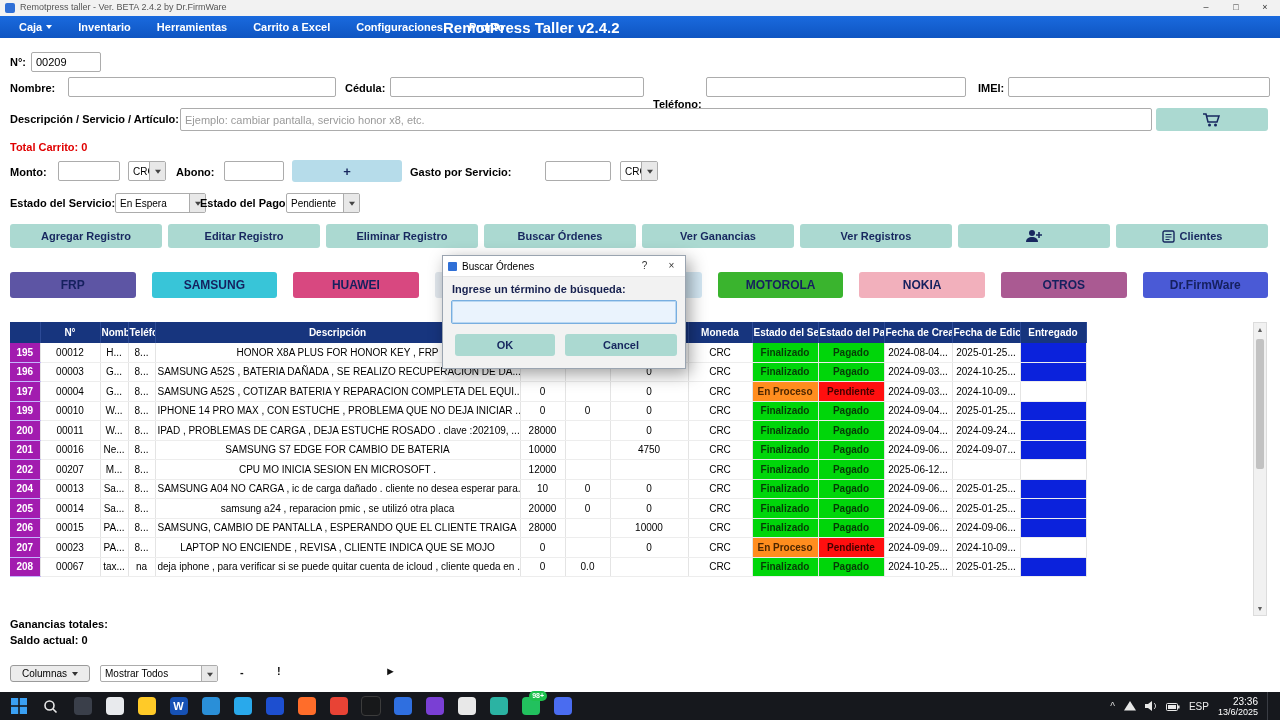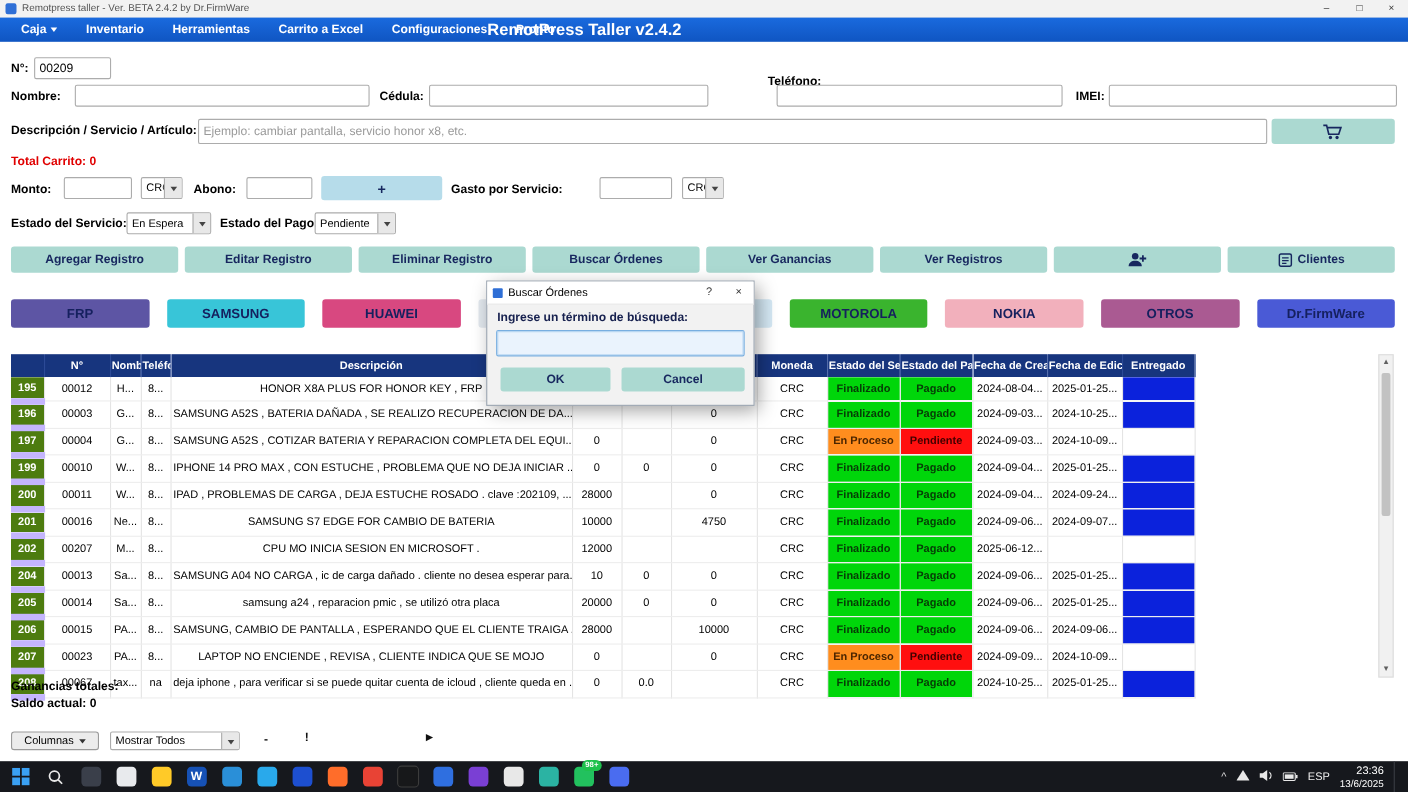--- a/index.html
+++ b/index.html
@@ -38,21 +38,21 @@
   
   #brands-row{left:10px;top:272px;width:1258px;height:26px;display:flex;gap:16px;}
   .brand-btn{flex:1;border:none;border-radius:3px;font-weight:bold;font-size:12px;color:#15205e;font-family:inherit;overflow:hidden;white-space:nowrap;}
   
   #orders{left:10px;top:322px;}
   #orders-table{border-collapse:collapse;table-layout:fixed;width:1076px;font-size:10px;}
   #orders-table th{background:#17357e;color:#fff;height:21px;font-size:10px;font-weight:bold;overflow:hidden;
         white-space:nowrap;text-align:center;border-right:1px solid #2c4a96;padding:0 1px;}
   #orders-table td{height:18.5px;border-right:1px solid #e4e4e4;border-bottom:1px solid #ededed;overflow:hidden;
         white-space:nowrap;text-align:center;padding:0 2px;background:#fff;color:#000;}
-  #orders-table td.rowhead{background:#4d7c0f;color:#fff;font-weight:bold;border-bottom:6px solid #c4b5fd;}
+  #orders-table td.rowhead{background:#a21caf;color:#fff;font-weight:bold;border-bottom:1px solid #c4b5fd;}
   .st-green{background:#00d60a !important;color:#063b06 !important;font-weight:bold;}
   .st-orange{background:#ff8d1e !important;color:#4c2600 !important;font-weight:bold;}
   .st-red{background:#ff0f0f !important;color:#430000 !important;font-weight:bold;}
   .ent-yes{background:#0b22dc !important;}
   
   #vscroll{left:1253px;top:322px;width:14px;height:294px;background:#f1f1f1;border:1px solid #dcdcdc;box-sizing:border-box;}
   .sb-btn{position:absolute;left:0;width:12px;height:13px;text-align:center;line-height:13px;font-size:7px;color:#606060;}
   #sb-thumb{position:absolute;left:2px;top:16px;width:8px;height:130px;background:#c2c2c2;border-radius:2px;}
   
   .footer-txt{font-size:11px;font-weight:bold;color:#000;}
@@ -126,21 +126,21 @@
 </div>
 <div class="abs" id="app-title">RemotPress Taller v2.4.2</div>
 
 <div class="abs lbl" style="left:10px;top:56px;">N°:</div>
 <input class="inp" style="left: 31px; top: 52px; width: 70px;" value="00209">
 
 <div class="abs lbl" style="left:10px;top:82px;">Nombre:</div>
 <input class="inp" style="left: 68px; top: 77px; width: 268px;" value="">
 <div class="abs lbl" style="left:345px;top:82px;">Cédula:</div>
 <input class="inp" style="left: 390px; top: 77px; width: 254px;" value="">
-<div class="abs lbl" style="left:653px;top:68px;margin-left:45px;">Teléfono:</div>
+<div class="abs lbl" style="left:653px;top:98px;">Teléfono:</div>
 <input class="inp" style="left: 706px; top: 77px; width: 260px;" value="">
 <div class="abs lbl" style="left:978px;top:82px;">IMEI:</div>
 <input class="inp" style="left: 1008px; top: 77px; width: 262px;" value="">
 
 <div class="abs lbl" style="left:10px;top:113px;">Descripción / Servicio / Artículo:</div>
 <input class="inp" style="left: 180px; top: 108px; width: 972px; height: 23px;" placeholder="Ejemplo: cambiar pantalla, servicio honor x8, etc.">
 <button class="abs teal-btn" style="left:1156px;top:108px;width:112px;height:23px;">
   <span class="btn-ico">
     <svg width="20" height="16" viewBox="0 0 20 16">
         <path d="M1 2h3l2 8h9l2-6H5" fill="none" stroke="#17275f" stroke-width="1.5"></path>
@@ -162,21 +162,21 @@
 <input class="inp" style="left: 224px; top: 161px; width: 60px;" value="">
 <button class="abs teal-btn" style="left:292px;top:160px;width:110px;height:22px;background:#b6dcea;font-size:13px;">+</button>
 <div class="abs lbl" style="left:410px;top:166px;">Gasto por Servicio:</div>
 <input class="inp" style="left: 545px; top: 161px; width: 66px;" value="">
 <div class="combo" style="left:620px;top:161px;width:38px;">
   <span class="cval">CRC</span>
   <span class="carw"></span>
 </div>
 
 <div class="abs lbl" style="left:10px;top:197px;">Estado del Servicio:</div>
-<div class="combo" style="left:115px;top:193px;width:77px;">
+<div class="combo" style="left:115px;top:193px;width:91px;">
   <span class="cval">En Espera</span>
   <span class="carw"></span>
 </div>
 <div class="abs lbl" style="left:200px;top:197px;">Estado del Pago:</div>
 <div class="combo" style="left:286px;top:193px;width:74px;">
   <span class="cval">Pendiente</span>
   <span class="carw"></span>
 </div>
 
 <div class="abs" id="actions-row">

